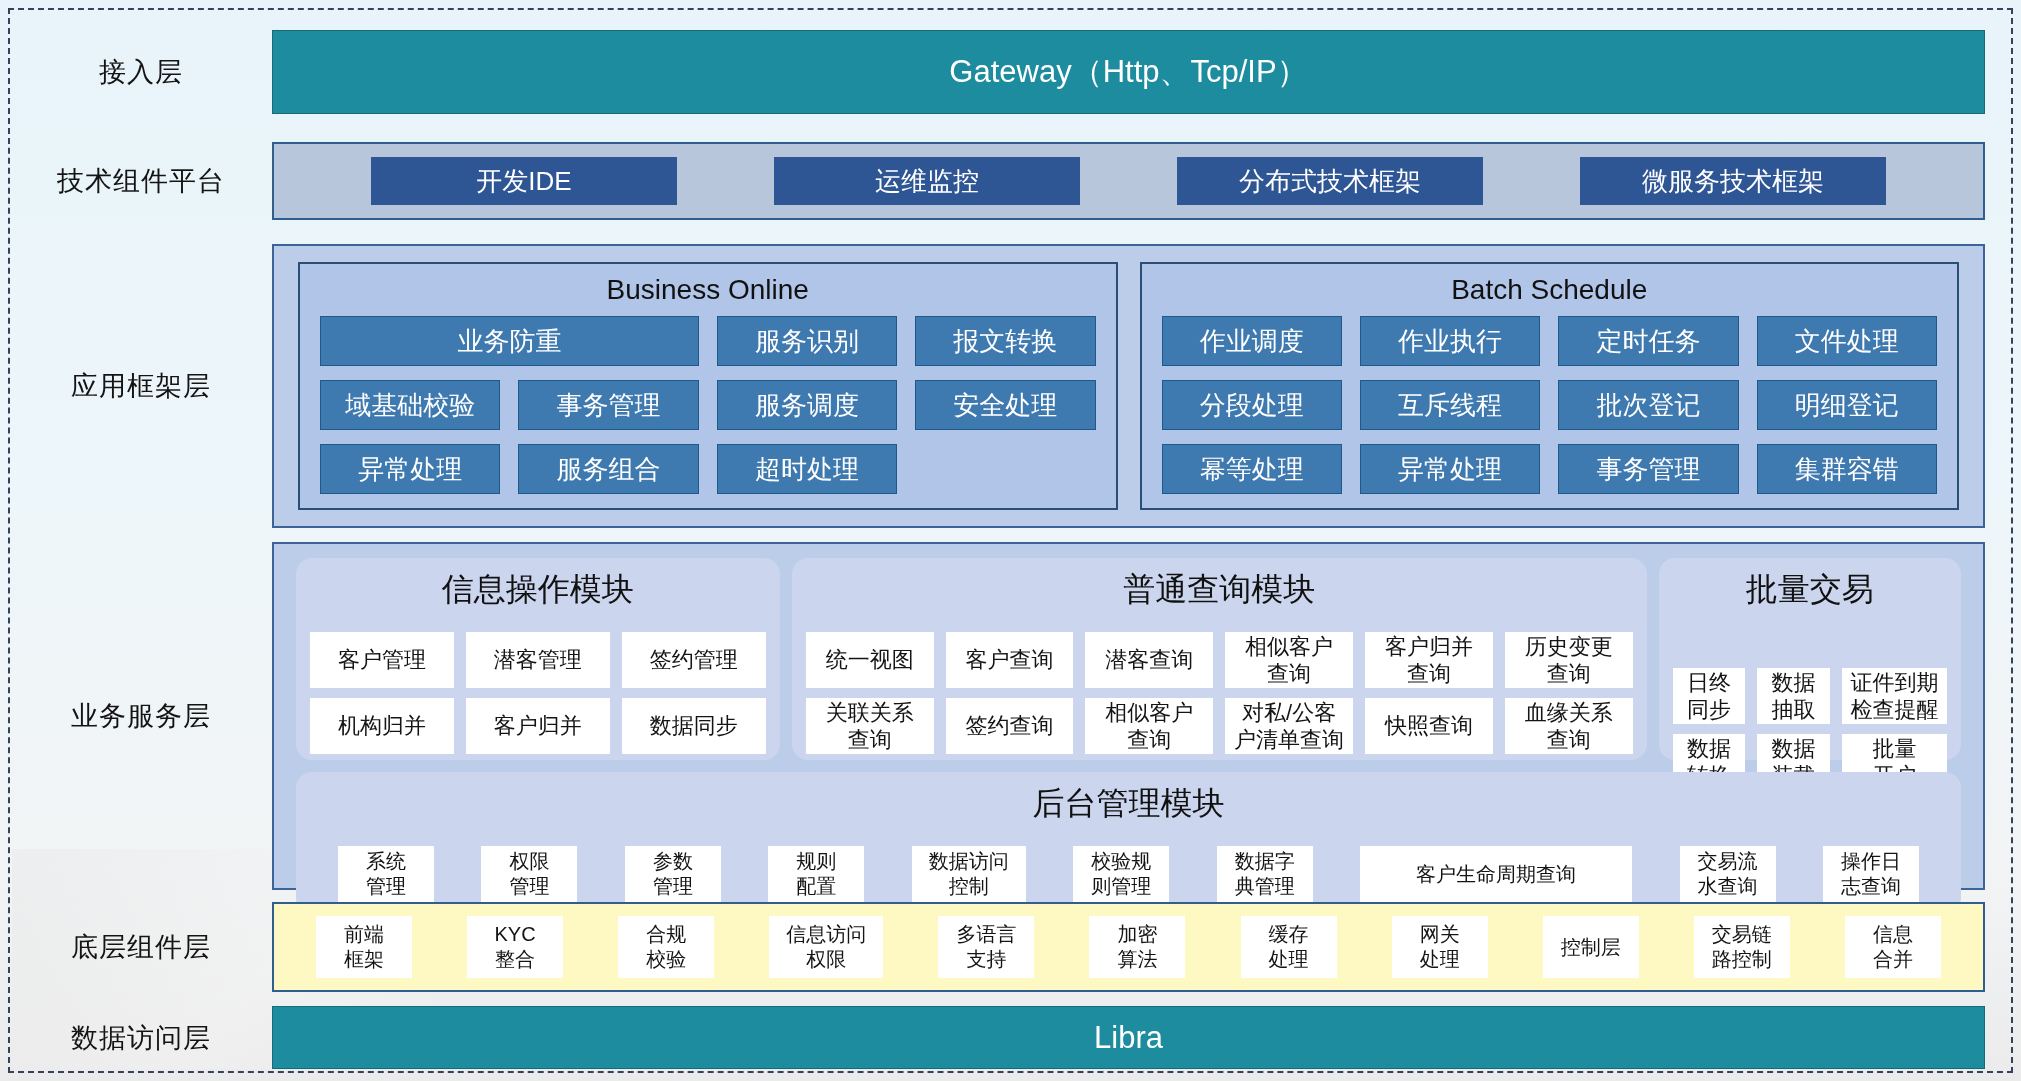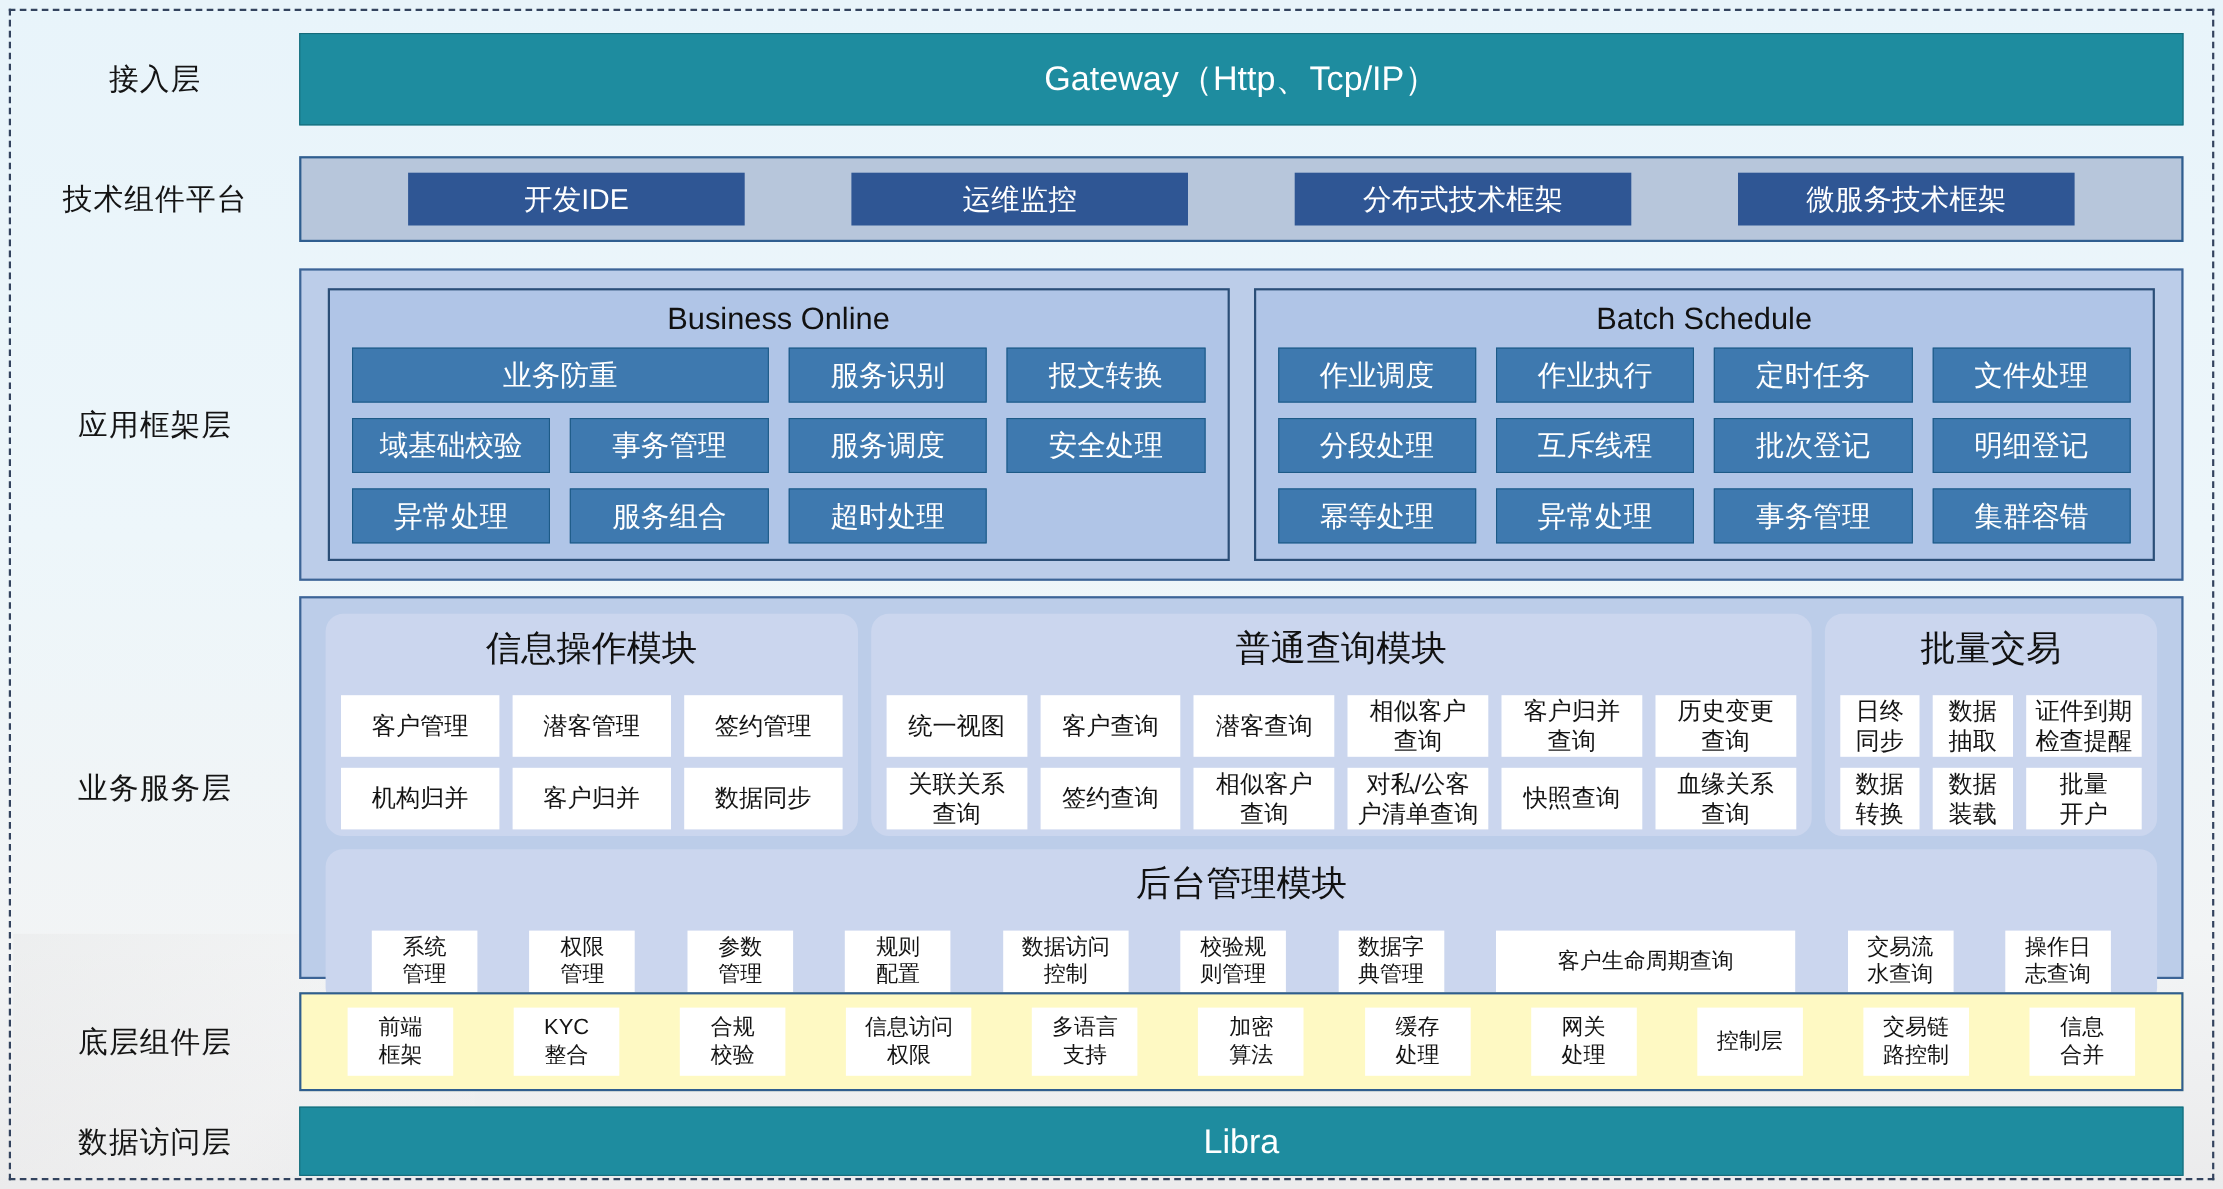--- a/index.html
+++ b/index.html
@@ -40,21 +40,21 @@
 
   
   .r-svc{height:348px;margin-bottom:12px;}
   .svc-panel{background:#bccde9;border:2px solid #3c6496;padding:14px 22px;box-sizing:border-box;display:flex;flex-direction:column;gap:12px;}
   .svc-top{display:flex;gap:12px;height:202px;}
   .module{background:#cbd6ee;border-radius:16px;padding:4px 14px 12px;box-sizing:border-box;display:flex;flex-direction:column;}
   .module .mod-title{text-align:center;font-size:32px;color:#111;padding:6px 0 20px;}
   .mod-grid{display:grid;gap:10px 12px;flex:1;}
   .m-info{flex:485;}
   .m-query{flex:880;}
-  .m-batch{flex:292;}
+  .m-batch{flex:292;gap:36px;}
   .m-info .mod-grid{grid-template-columns:repeat(3,1fr);}
   .m-query .mod-grid{grid-template-columns:repeat(6,1fr);}
   .m-batch .mod-grid{grid-template-columns:1fr 1fr 1.45fr;}
   .cell{background:#fff;display:flex;align-items:center;justify-content:center;text-align:center;
     font-size:22px;color:#141414;white-space:pre-line;line-height:1.25;min-height:56px;}
   .m-admin{flex:1;}
   .admin-row{display:flex;justify-content:space-between;align-items:stretch;padding:0 28px;flex:1;}
   .admin-row .cell{width:96px;font-size:20px;}
   .cell.w-md{width:114px !important;}
   .cell.w-xl{width:272px !important;}

